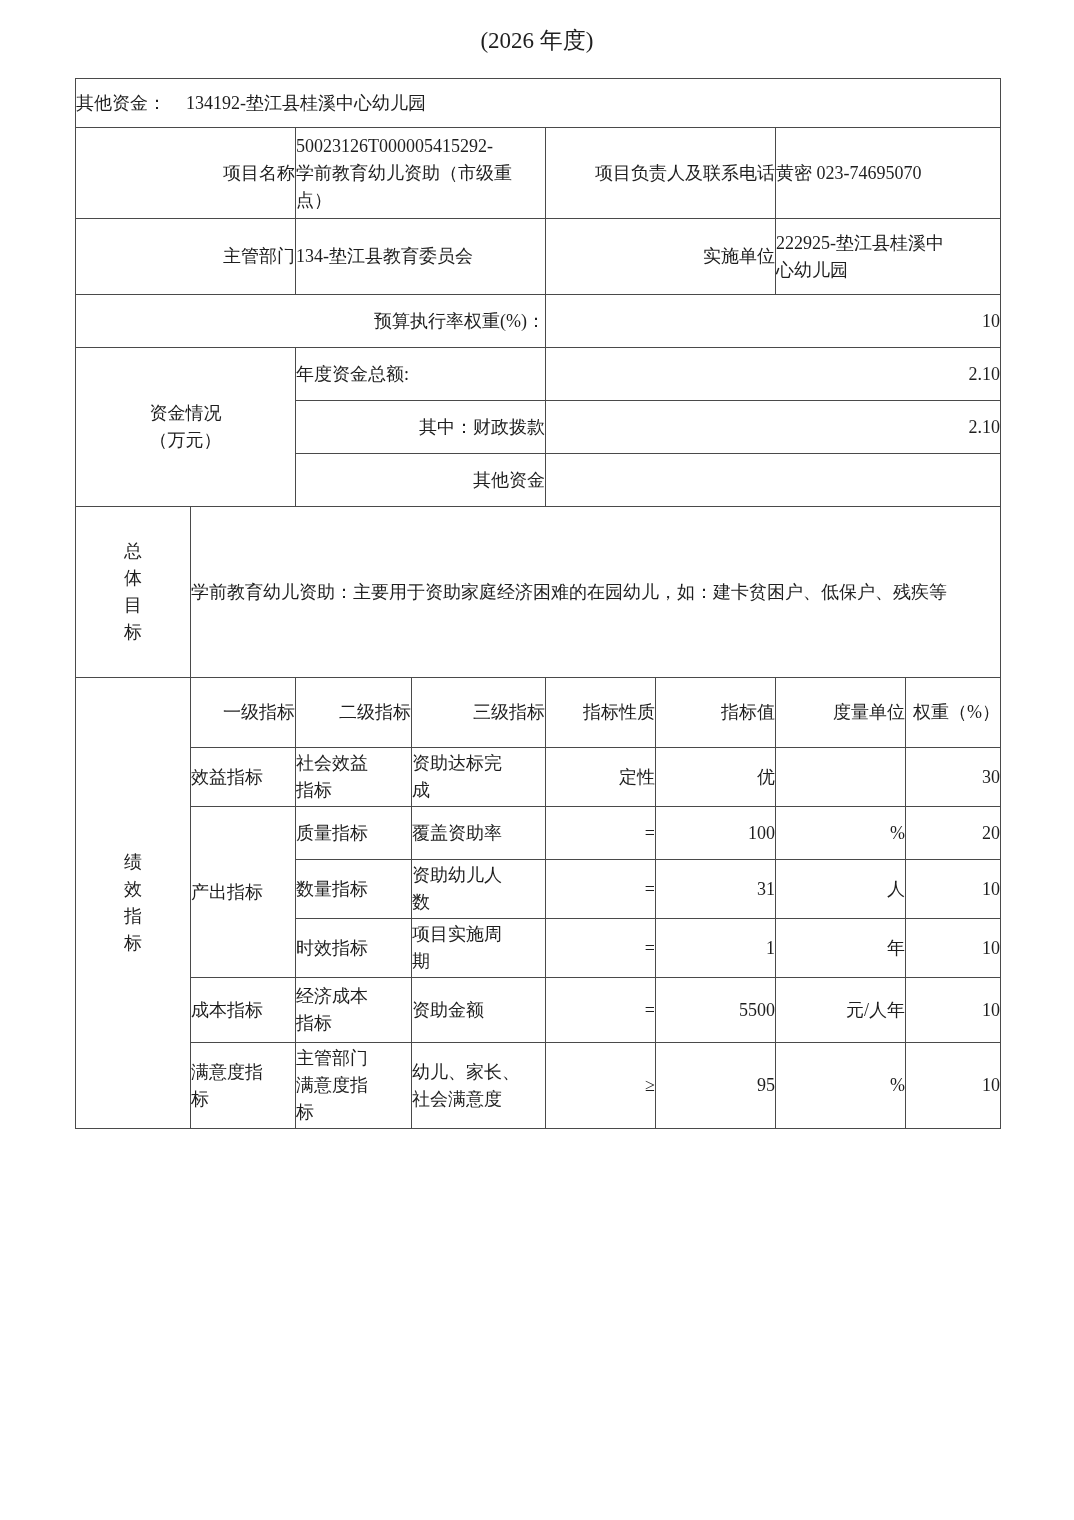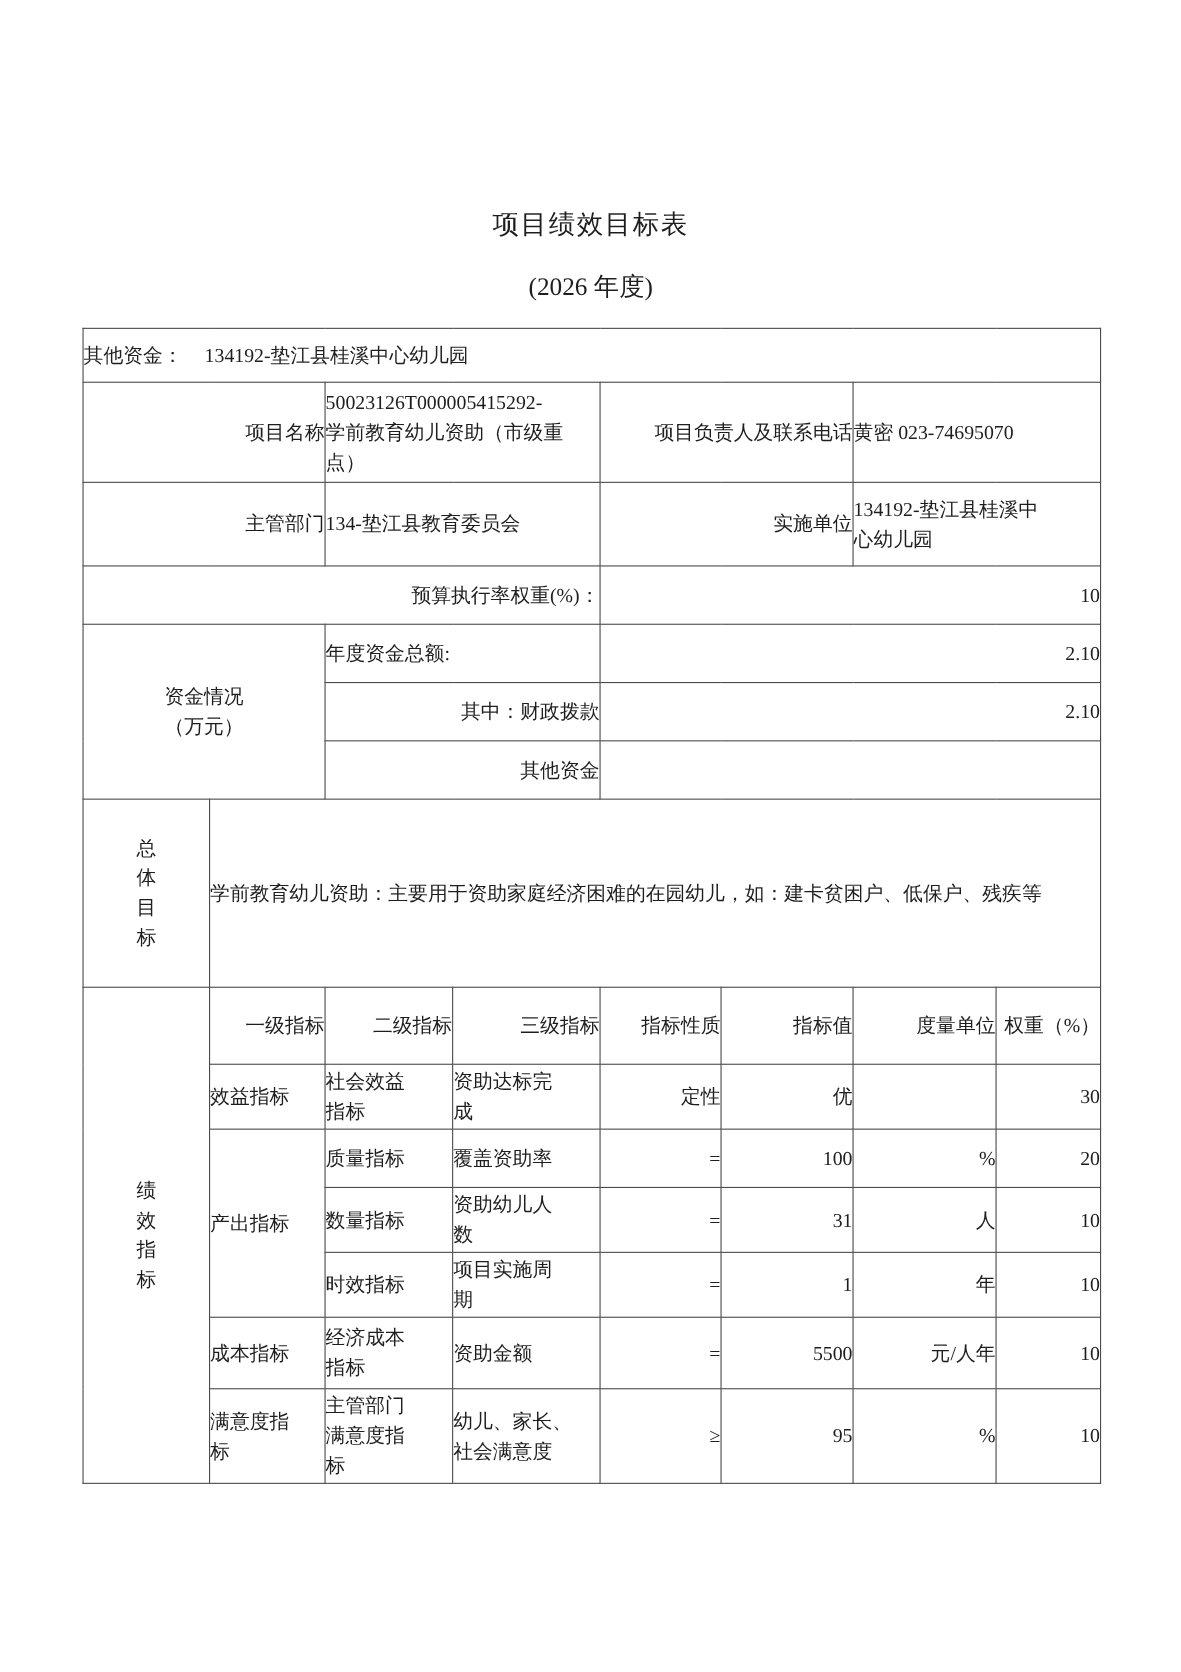--- a/index.html
+++ b/index.html
@@ -41,21 +41,20 @@
   .funds-label{white-space:pre-line;text-align:center;line-height:30px;}
   .goal-text{line-height:38px;padding-left:15px;padding-right:10px;}
   .pn-value{line-height:29px;}
   .gap{margin-left:20px;}
 </style>
 </head>
 <body>
 
 <div class="page">
 
-  <div class="doc-title">项目绩效目标表</div>
   <div class="doc-subtitle">(2026 年度)</div>
 
   <table class="main">
     <colgroup>
       <col style="width:115px">
         <col style="width:105px">
         <col style="width:116px">
         <col style="width:134px">
       <col style="width:110px">
         <col style="width:120px">
@@ -76,21 +75,21 @@
 学前教育幼儿资助（市级重
 点）</td>
       <td colspan="2" class="c">项目负责人及联系电话</td>
       <td colspan="2" class="l pl10">黄密 023-74695070</td>
     </tr>
 
     <tr style="height:76px">
       <td colspan="2" class="c">主管部门</td>
       <td colspan="2" class="l pl10">134-垫江县教育委员会</td>
       <td colspan="2" class="c">实施单位</td>
-      <td colspan="2" class="l pl10 pre">134192-垫江县桂溪中
+      <td colspan="2" class="l pl10 pre">222925-垫江县桂溪中
 心幼儿园</td>
     </tr>
 
     <tr style="height:53px">
       <td colspan="4" class="c">预算执行率权重(%)：</td>
       <td colspan="4" class="c">10</td>
     </tr>
 
     <tr style="height:53px">
       <td colspan="2" rowspan="3" class="funds-label">资金情况

